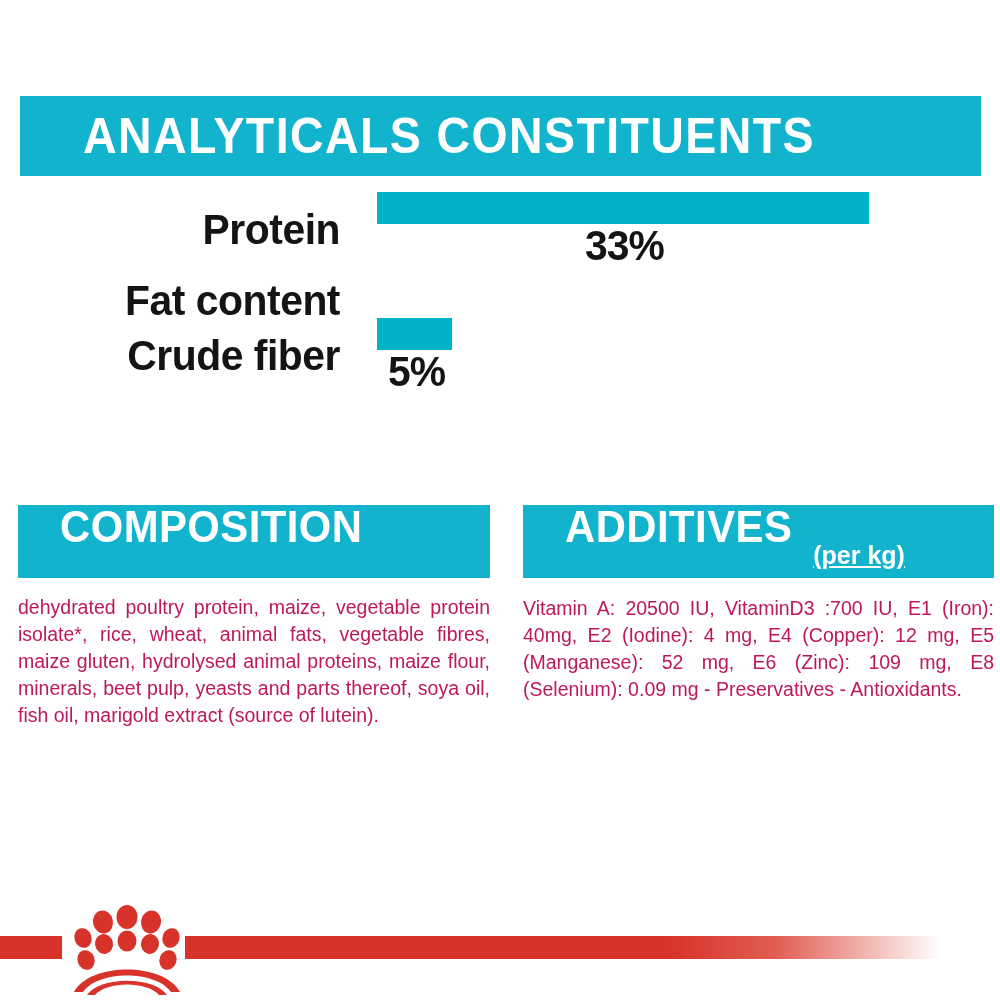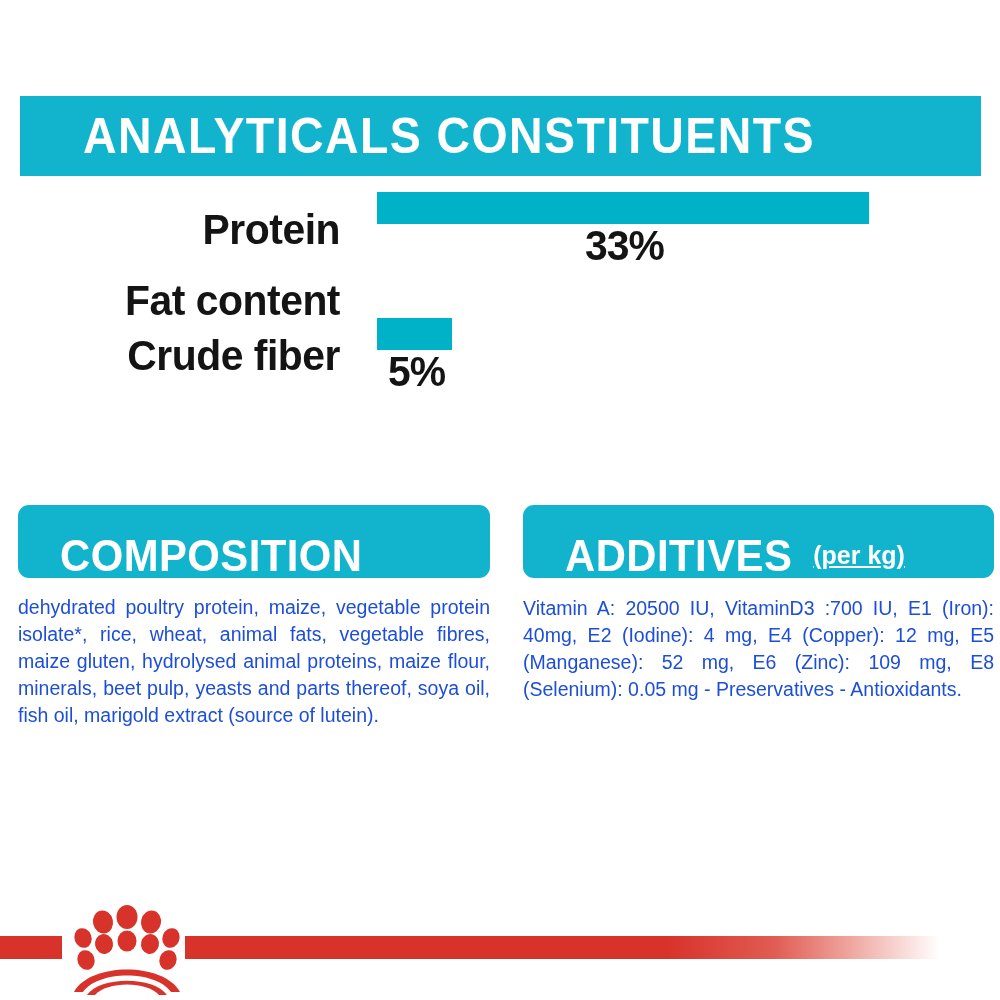--- a/index.html
+++ b/index.html
@@ -116,24 +116,23 @@
     position: absolute;
     left: 523px;
     top: 505px;
     width: 471px;
   }
   .panel-header {
     position: relative;
     background: #12b4cd;
     height: 73px;
     display: flex;
-    align-items: flex-end;
+    align-items: flex-start;
     padding-left: 42px;
     box-sizing: border-box;
-    border-radius: 11px;
   }
   .panel-header .panel-title {
     color: #ffffff;
     font-size: 44px;
     font-weight: 700;
     line-height: 1;
     letter-spacing: 0.5px;
     white-space: nowrap;
     transform: scaleX(0.95);
     transform-origin: left center;
@@ -147,21 +146,21 @@
     margin-bottom: -4px;
     align-self: flex-end;
     padding-bottom: 14px;
     white-space: nowrap;
     text-decoration: underline;
   }
   .panel-body {
     margin-top: 16px;
     font-size: 19.5px;
     line-height: 1.38;
-    color: #1d4ed8;
+    color: #be185d;
     text-align: justify;
     text-justify: inter-word;
     font-weight: 400;
   }
   #additives-panel .panel-body {
     margin-top: 17px;
   }
 
   
   #brand-footer {
@@ -233,21 +232,21 @@
     <span class="panel-title">COMPOSITION</span>
   </div>
   <div class="panel-body">dehydrated poultry protein, maize, vegetable protein isolate*, rice, wheat, animal fats, vegetable fibres, maize gluten, hydrolysed animal proteins, maize flour, minerals, beet pulp, yeasts and parts thereof, soya oil, fish oil, marigold extract (source of lutein).</div>
 </div>
 
 <div id="additives-panel">
   <div class="panel-header">
     <span class="panel-title">ADDITIVES</span>
     <span class="panel-subtitle">(per kg)</span>
   </div>
-  <div class="panel-body">Vitamin A: 20500 IU, VitaminD3 :700 IU, E1 (Iron): 40mg, E2 (Iodine): 4 mg, E4 (Copper): 12 mg, E5 (Manganese): 52 mg, E6 (Zinc): 109 mg, E8 (Selenium): 0.05 mg - Preservatives - Antioxidants.</div>
+  <div class="panel-body">Vitamin A: 20500 IU, VitaminD3 :700 IU, E1 (Iron): 40mg, E2 (Iodine): 4 mg, E4 (Copper): 12 mg, E5 (Manganese): 52 mg, E6 (Zinc): 109 mg, E8 (Selenium): 0.09 mg - Preservatives - Antioxidants.</div>
 </div>
 
 <div id="brand-footer">
   <div class="footer-bar-left"></div>
   <div class="footer-bar-right"></div>
   <svg id="crown-logo" viewBox="0 0 118 95">
     <g fill="#d8332a">
 
       <ellipse cx="59" cy="17" rx="10.5" ry="12"></ellipse>
       <ellipse cx="35" cy="22" rx="10" ry="11.5" transform="rotate(-12 35 22)"></ellipse>

